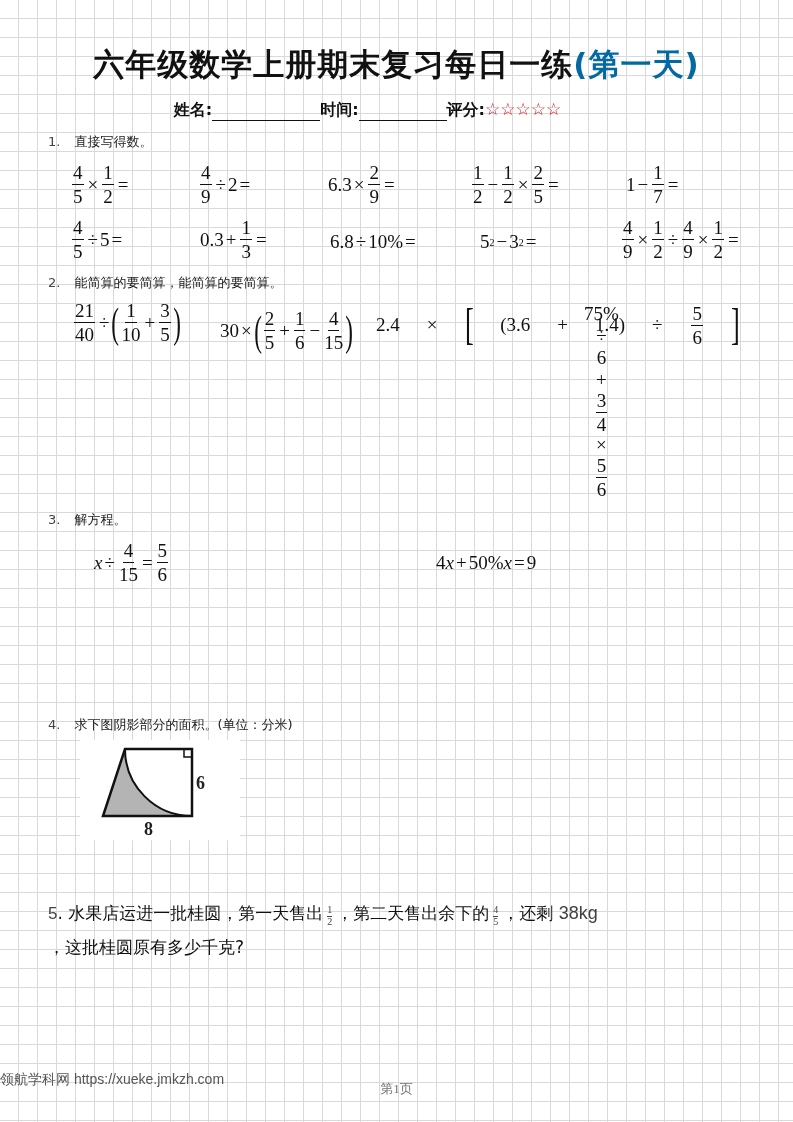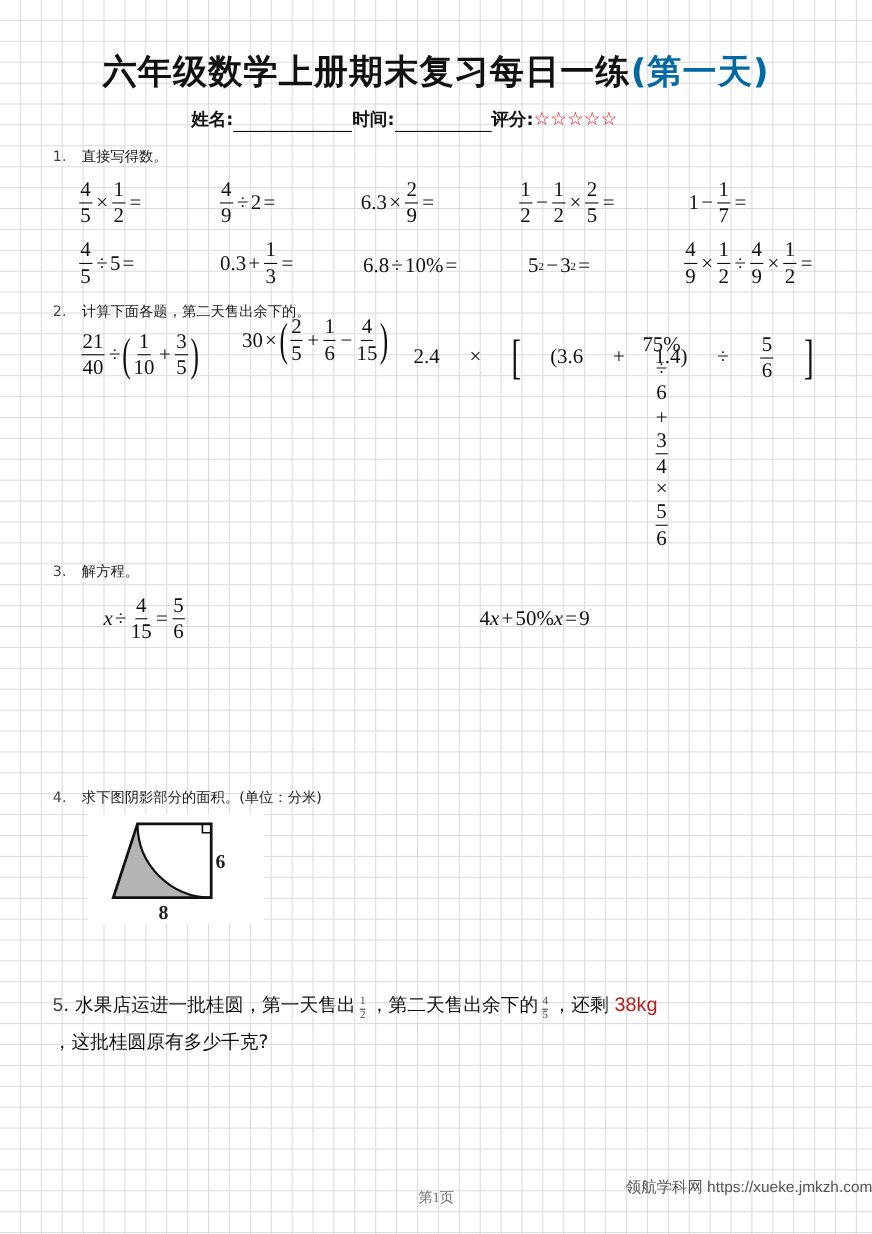--- a/index.html
+++ b/index.html
@@ -34,22 +34,22 @@
   .frac { display: inline-flex; flex-direction: column; align-items: center; margin: 0 2px; line-height: 1; }
   .frac .n { padding: 0 1px 2px 1px; border-bottom: 1px solid #111; }
   .frac .d { padding-top: 2px; }
   .op { margin: 0 2px; }
   .paren { font-size: 42px; font-weight: 100; transform: scaleX(0.55); line-height: 1; margin: 0 -3px; }
   .bracket { font-size: 44px; font-weight: 100; transform: scaleX(0.6); line-height: 1; margin: 0 -2px; }
   .ital { font-style: italic; }
   .q5 { font-size: 17px; color: #111; }
   .sfrac { display: inline-flex; flex-direction: column; align-items: center; font-family: "Liberation Serif", serif; font-size: 10px; line-height: 1; vertical-align: 6px; margin: 0 4px; color: #444; }
   .sfrac .n { border-bottom: 1px solid #444; padding-bottom: 1px; }
-  .kg { font-family: "Liberation Sans", sans-serif; color: #b91c1c; font-size: 18px; }
-  .footer { left: 0; width: 793px; top: 1071px; text-align: right; font-size: 14px; color: #555; font-family: "Liberation Sans", sans-serif; }
+  .kg { font-family: "Liberation Sans", sans-serif; color: #404040; font-size: 18px; }
+  .footer { left: 0; width: 793px; top: 1071px; text-align: left; font-size: 14px; color: #555; font-family: "Liberation Sans", sans-serif; }
   .pagenum { left: 0; width: 793px; top: 1080px; text-align: center; font-size: 13px; color: #737373; font-family: "Liberation Serif", serif; }
 </style>
 </head>
 <body>
 
 <div class="abs title">
   <span>六年级数学上册期末复习每日一练</span><span class="red">(第一天)</span>
 </div>
 
 <div class="abs info">
@@ -143,42 +143,42 @@
     </span>
     <span class="op">×</span>
     <span class="frac">
       <span class="n">1</span>
       <span class="d">2</span>
     </span>
     <span class="op">=</span>
 </div>
 
 <div class="abs qhead" style="left:48px; top:274px;">
-  <span class="num">2.</span><span>计算下面各题，第二天售出余下的。</span>
+  <span class="num">2.</span><span>能简算的要简算，能简算的要简算。</span>
 </div>
 
 <div class="abs math" style="left:72px; top:301px;">
   <span class="frac">
       <span class="n">21</span>
       <span class="d">40</span>
     </span>
     <span class="op">÷</span>
     <span class="paren">(</span>
     <span class="frac">
       <span class="n">1</span>
       <span class="d">10</span>
     </span>
     <span class="op">+</span>
     <span class="frac">
       <span class="n">3</span>
       <span class="d">5</span>
     </span>
     <span class="paren">)</span>
 </div>
-<div class="abs math" style="left:220px; top:288px;">
+<div class="abs math" style="left:220px; top:309px;">
   30<span class="op">×</span><span class="paren">(</span><span class="frac">
       <span class="n">2</span>
       <span class="d">5</span>
     </span><span class="op">+</span><span class="frac">
       <span class="n">1</span>
       <span class="d">6</span>
     </span><span class="op">−</span><span class="frac">
       <span class="n">4</span>
       <span class="d">15</span>
     </span><span class="paren">)</span>

